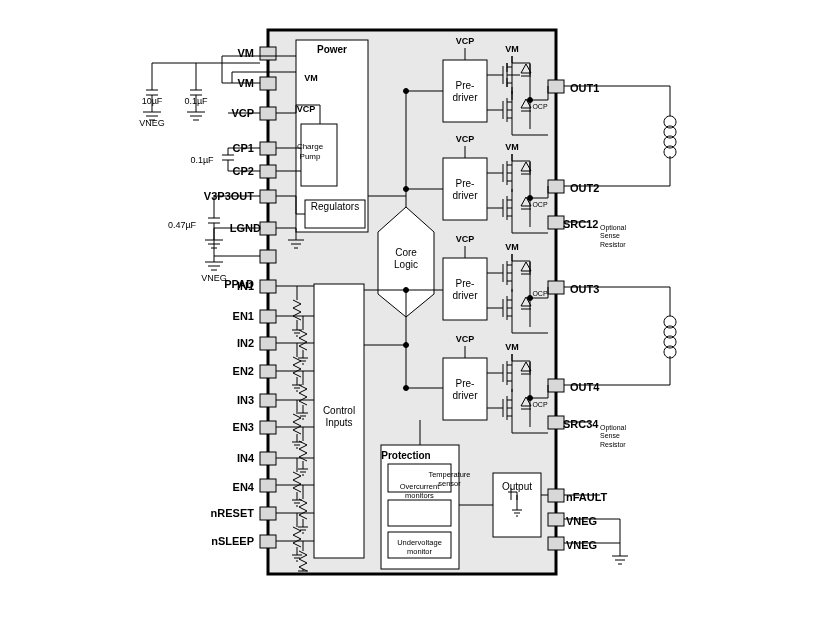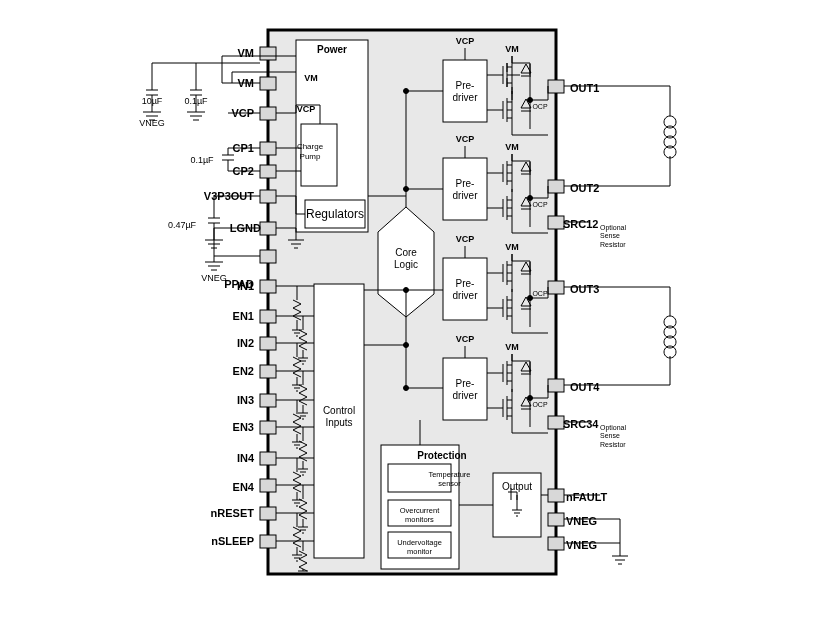--- a/index.html
+++ b/index.html
@@ -309,26 +309,26 @@
       <path d="M564 495 L600 495"></path>
       <path d="M564 519 L620 519"></path>
       <path d="M564 543 L620 543"></path>
       <path d="M620 519 L620 543"></path>
       <path d="M620 543 L620 556 M612 556 l16 0 M615 560 l10 0 M618 564 l4 0"></path>
     </g>
   </svg>
 
   <div class="blockt" style="left:300px;top:44px;width:64px;font-weight:bold;text-align:center;">Power</div>
   <div class="blockt" style="left:294px;top:142px;width:32px;font-size:8px;">Charge<br>Pump</div>
-  <div class="blockt" style="left:305px;top:207px;width:60px;font-size:12px;">Regulators</div>
+  <div class="blockt" style="left:305px;top:201px;width:60px;font-size:10px;">Regulators</div>
   <div class="blockt" style="left:382px;top:247px;width:48px;">Core<br>Logic</div>
   <div class="blockt" style="left:314px;top:405px;width:50px;">Control<br>Inputs</div>
-  <div class="blockt" style="left:403px;top:450px;width:78px;font-weight:bold;font-size:10px;">Protection</div>
+  <div class="blockt" style="left:367px;top:450px;width:78px;font-weight:bold;font-size:10px;">Protection</div>
   <div class="blockt" style="left:388px;top:470px;width:63px;font-size:7.5px;margin-left:30px;">Temperature<br>sensor</div>
-  <div class="blockt" style="left:388px;top:506px;width:63px;font-size:7.5px;">Overcurrent<br>monitors</div>
+  <div class="blockt" style="left:388px;top:482px;width:63px;font-size:7.5px;">Overcurrent<br>monitors</div>
   <div class="blockt" style="left:388px;top:538px;width:63px;font-size:7.5px;">Undervoltage<br>monitor</div>
   <div class="blockt" style="left:493px;top:481px;width:48px;">Output</div>
 
   <div class="blockt" style="left:443px;top:80px;width:44px;">Pre-<br>driver</div>
   <div class="blockt" style="left:443px;top:178px;width:44px;">Pre-<br>driver</div>
   <div class="blockt" style="left:443px;top:278px;width:44px;">Pre-<br>driver</div>
   <div class="blockt" style="left:443px;top:378px;width:44px;">Pre-<br>driver</div>
 
   <div class="lbl r" style="left:180px;top:47px;width:74px;">VM</div>
   <div class="lbl r" style="left:180px;top:77px;width:74px;">VM</div>

